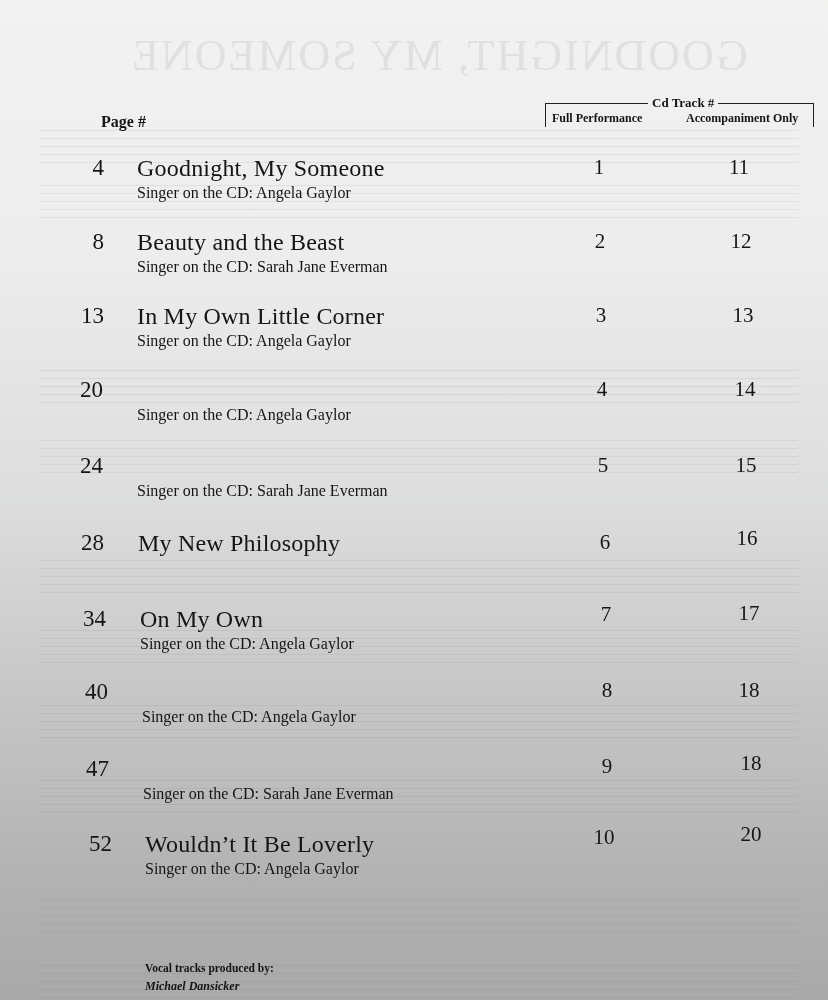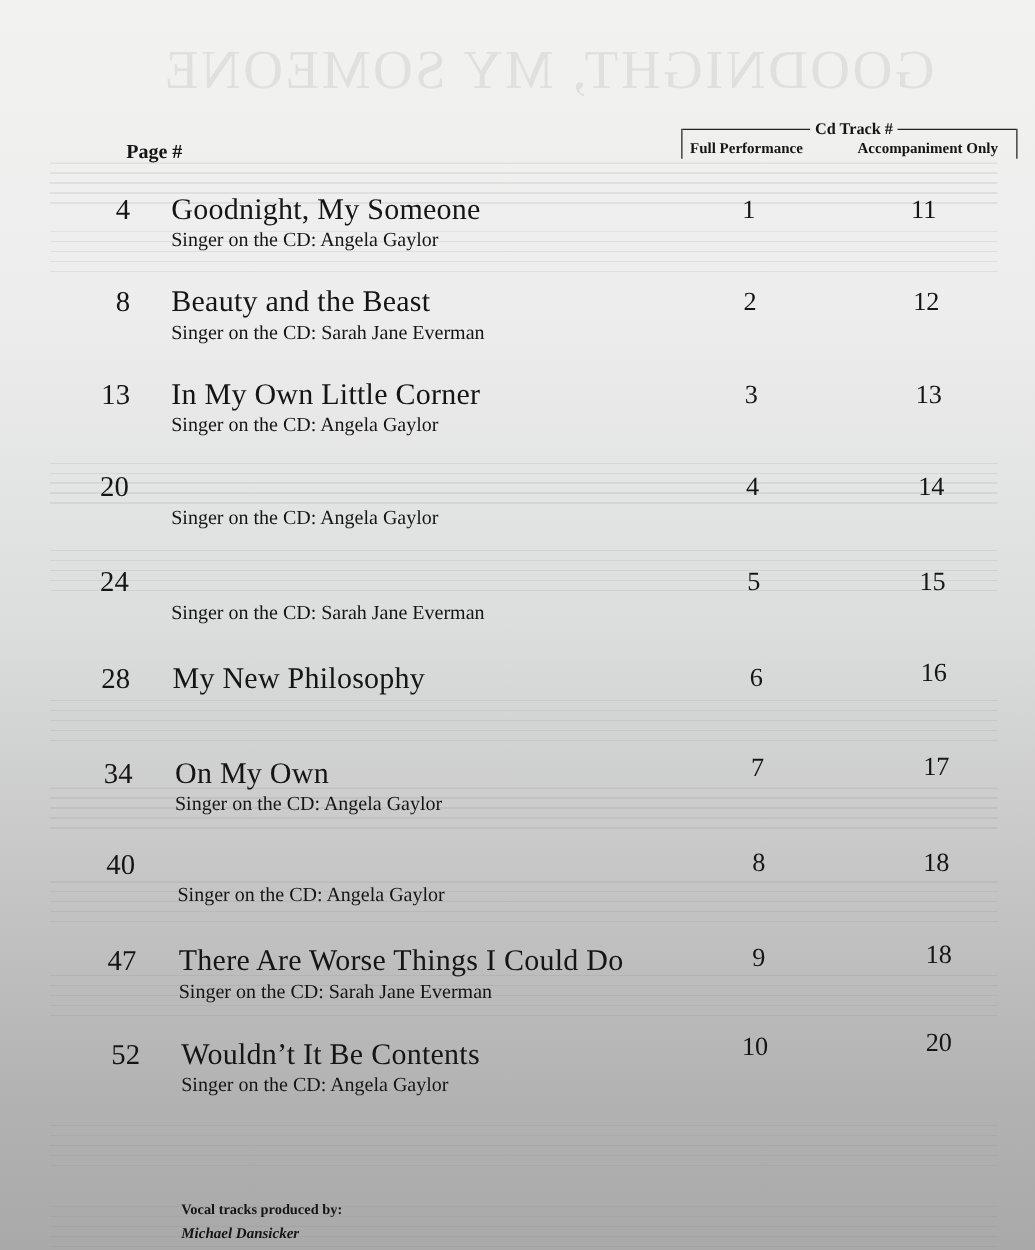--- a/index.html
+++ b/index.html
@@ -133,29 +133,28 @@
 
   <div class="row" style="top:679px">
     <div class="pg" style="left:68px;top:0">40</div>
     <div class="singer" style="left:142px;top:29px">Singer on the CD: Angela Gaylor</div>
     <div class="tr-full" style="left:589px;top:-1px">8</div>
     <div class="tr-acc" style="left:731px;top:-1px">18</div>
   </div>
 
   <div class="row" style="top:756px">
     <div class="pg" style="left:69px;top:0">47</div>
-    <div class="title" style="left:143px;top:0">There Are Worse Things I Could Do</div>
     <div class="singer" style="left:143px;top:29px">Singer on the CD: Sarah Jane Everman</div>
     <div class="tr-full" style="left:589px;top:-2px">9</div>
     <div class="tr-acc" style="left:733px;top:-5px">18</div>
   </div>
 
   <div class="row" style="top:831px">
     <div class="pg" style="left:72px;top:0">52</div>
-    <div class="title" style="left:145px;top:0">Wouldn’t It Be Contents</div>
+    <div class="title" style="left:145px;top:0">Wouldn’t It Be Loverly</div>
     <div class="singer" style="left:145px;top:29px">Singer on the CD: Angela Gaylor</div>
     <div class="tr-full" style="left:586px;top:-6px">10</div>
     <div class="tr-acc" style="left:733px;top:-9px">20</div>
   </div>
 
   <div class="credit">Vocal tracks produced by:</div>
   <div class="credit-name">Michael Dansicker</div>
 
 </div>
 

